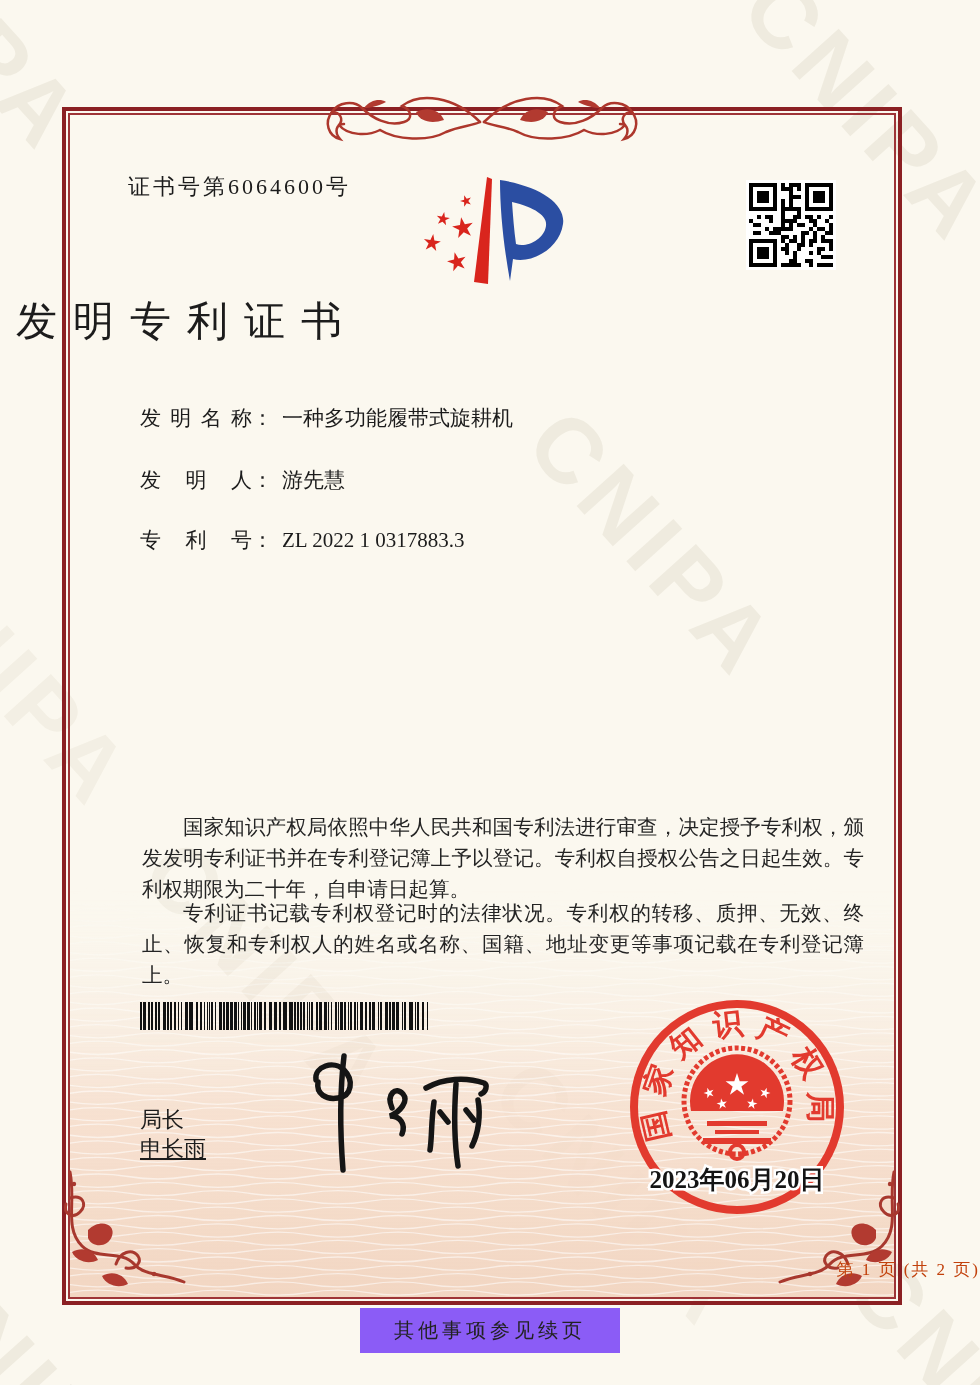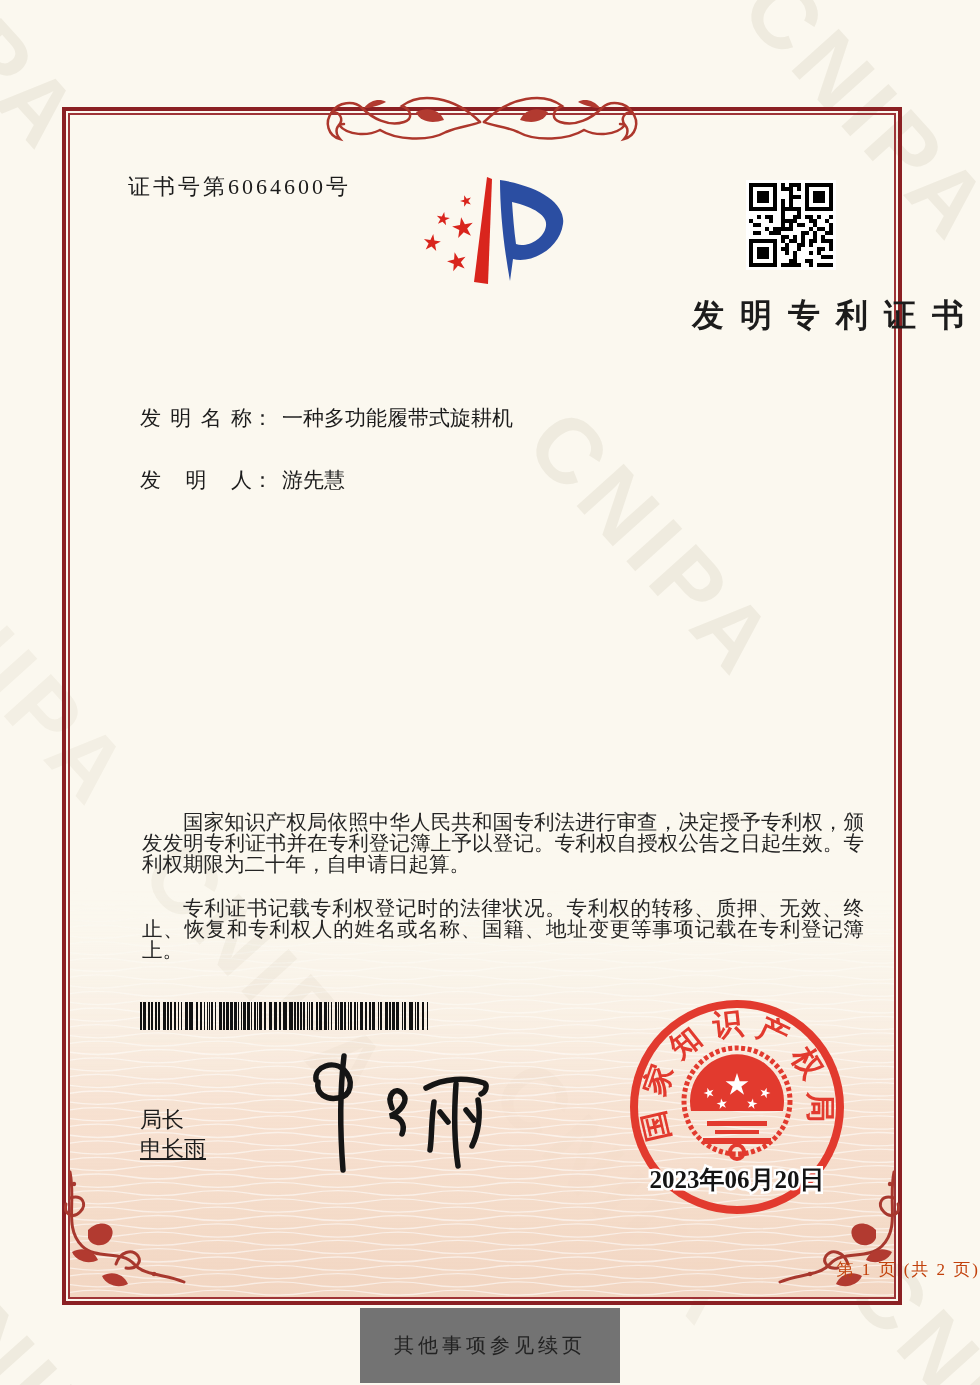--- a/index.html
+++ b/index.html
@@ -15,40 +15,40 @@
   
   .pink-zone{position:absolute;left:68px;top:880px;width:828px;height:417px;
       background:linear-gradient(180deg,rgba(246,222,206,0) 0%,rgba(245,219,201,.8) 55%,#f2d6c2 100%);
       -webkit-mask-image:linear-gradient(180deg,transparent 0,#000 55%);
       mask-image:linear-gradient(180deg,transparent 0,#000 55%);}
   .pink-zone svg{position:absolute;inset:0;}
   
   .cert-no{position:absolute;left:128px;top:172px;font-size:22px;letter-spacing:3px;}
   .logo{position:absolute;left:420px;top:162px;}
   .qr{position:absolute;left:746px;top:180px;background:#fff;padding:3px;}
-  .title{position:absolute;left:0;top:294px;width:100%;text-align:right;font-size:32px;font-weight:700;
+  .title{position:absolute;left:0;top:294px;width:100%;text-align:left;font-size:41px;font-weight:400;
          letter-spacing:16px;text-indent:16px;}
   
   .row{position:absolute;left:140px;font-size:21px;white-space:nowrap;}
   .lab{display:inline-block;width:112px;text-align:justify;text-align-last:justify;vertical-align:bottom;}
   .lab2{display:inline-block;width:118px;text-align:justify;text-align-last:justify;vertical-align:bottom;}
   .colon{margin-right:9px;}
   .grant-no{position:absolute;left:348px;top:0;}
   
-  .para{position:absolute;left:142px;width:722px;font-size:20.5px;line-height:21px;color:#242424;
+  .para{position:absolute;left:142px;width:722px;font-size:20.5px;line-height:31px;color:#242424;
         text-align:justify;text-indent:2em;}
   
   .barcode{position:absolute;left:140px;top:1002px;}
   .sig-title{position:absolute;left:140px;top:1085px;font:500 22px "Liberation Sans",sans-serif;color:#1d1d1d;margin-top:20px;}
   .sig-name{position:absolute;left:140px;top:1134px;font:500 22px "Liberation Sans",sans-serif;color:#1d1d1d;text-decoration:underline;}
   .sig-script{position:absolute;left:288px;top:1050px;}
   .seal{position:absolute;left:612px;top:985px;}
   .page-num{position:absolute;left:0;top:1258px;width:100%;text-align:right;font-size:17px;color:#c2410c;letter-spacing:2px;}
-  .cont-note{position:absolute;left:50%;transform:translateX(-50%);top:1308px;background:#737373;
-             padding:24px 34px;font-size:20px;letter-spacing:4px;color:#222;}
+  .cont-note{position:absolute;left:50%;transform:translateX(-50%);top:1308px;background:#8b5cf6;
+             padding:9px 34px;font-size:20px;letter-spacing:4px;color:#222;}
   .orn{position:absolute;pointer-events:none;}
 </style>
 </head>
 <body>
 
 <div id="page">
 
   <svg width="0" height="0" style="position:absolute">
     <defs>
       <path id="star" d="M0,-1 L0.2245,-0.309 L0.951,-0.309 L0.3633,0.118 L0.5878,0.809 L0,0.382 L-0.5878,0.809 L-0.3633,0.118 L-0.951,-0.309 L-0.2245,-0.309 Z"></path>
@@ -295,20 +295,23 @@
     </svg>
 
   <div class="title">发明专利证书</div>
 
   <div class="row" style="top:404px">
     <span class="lab">发明名称</span><span class="colon">：</span><span>一种多功能履带式旋耕机</span>
   </div>
   <div class="row" style="top:466px">
     <span class="lab">发明人</span><span class="colon">：</span><span>游先慧</span>
   </div>
+  <div class="row" style="top:526px">
+    <span class="lab">专利号</span><span class="colon">：</span><span>ZL 2022 1 0317883.3</span>
+  </div>
 
   <div class="para" style="top:812px">国家知识产权局依照中华人民共和国专利法进行审查，决定授予专利权，颁发发明专利证书并在专利登记簿上予以登记。专利权自授权公告之日起生效。专利权期限为二十年，自申请日起算。</div>
   <div class="para" style="top:898px">专利证书记载专利权登记时的法律状况。专利权的转移、质押、无效、终止、恢复和专利权人的姓名或名称、国籍、地址变更等事项记载在专利登记簿上。</div>
 
   <svg class="barcode" id="barcode" width="292" height="28" viewBox="0 0 292 28">
       <rect x="0" y="0" width="2" height="28" fill="#111"></rect>
       <rect x="3" y="0" width="3" height="28" fill="#111"></rect>
       <rect x="8" y="0" width="2" height="28" fill="#111"></rect>
       <rect x="11" y="0" width="2" height="28" fill="#111"></rect>
       <rect x="15" y="0" width="2" height="28" fill="#111"></rect>

